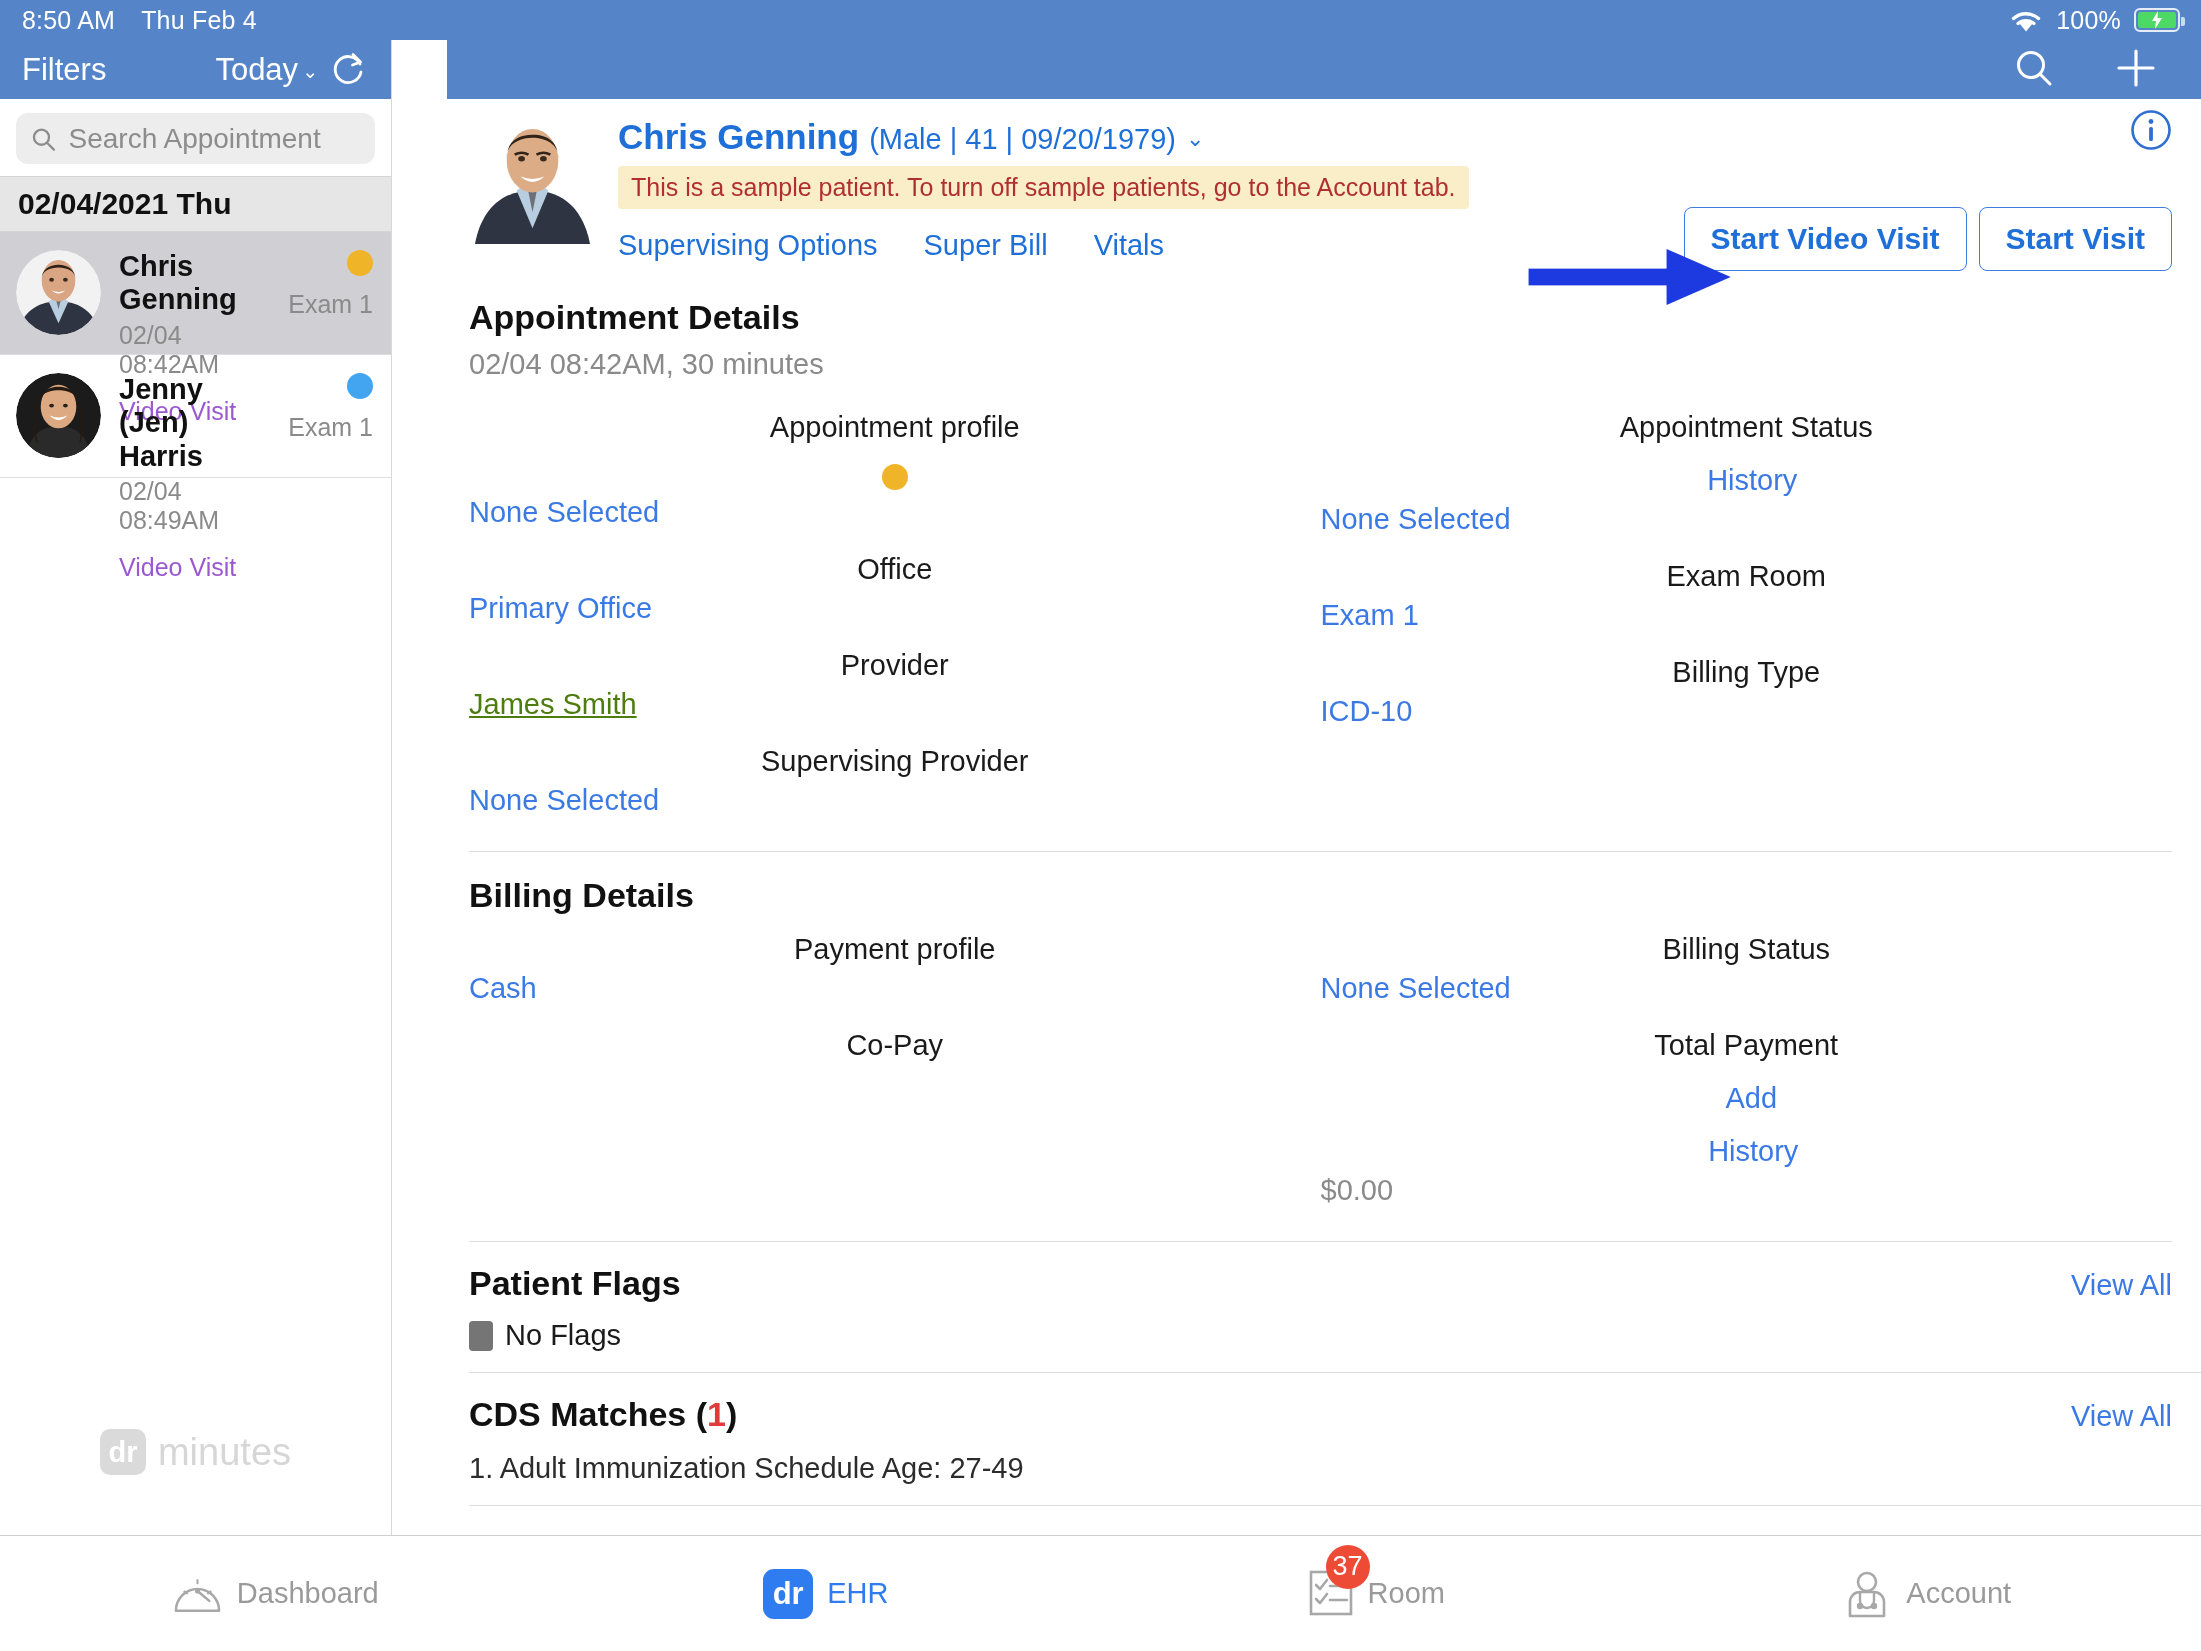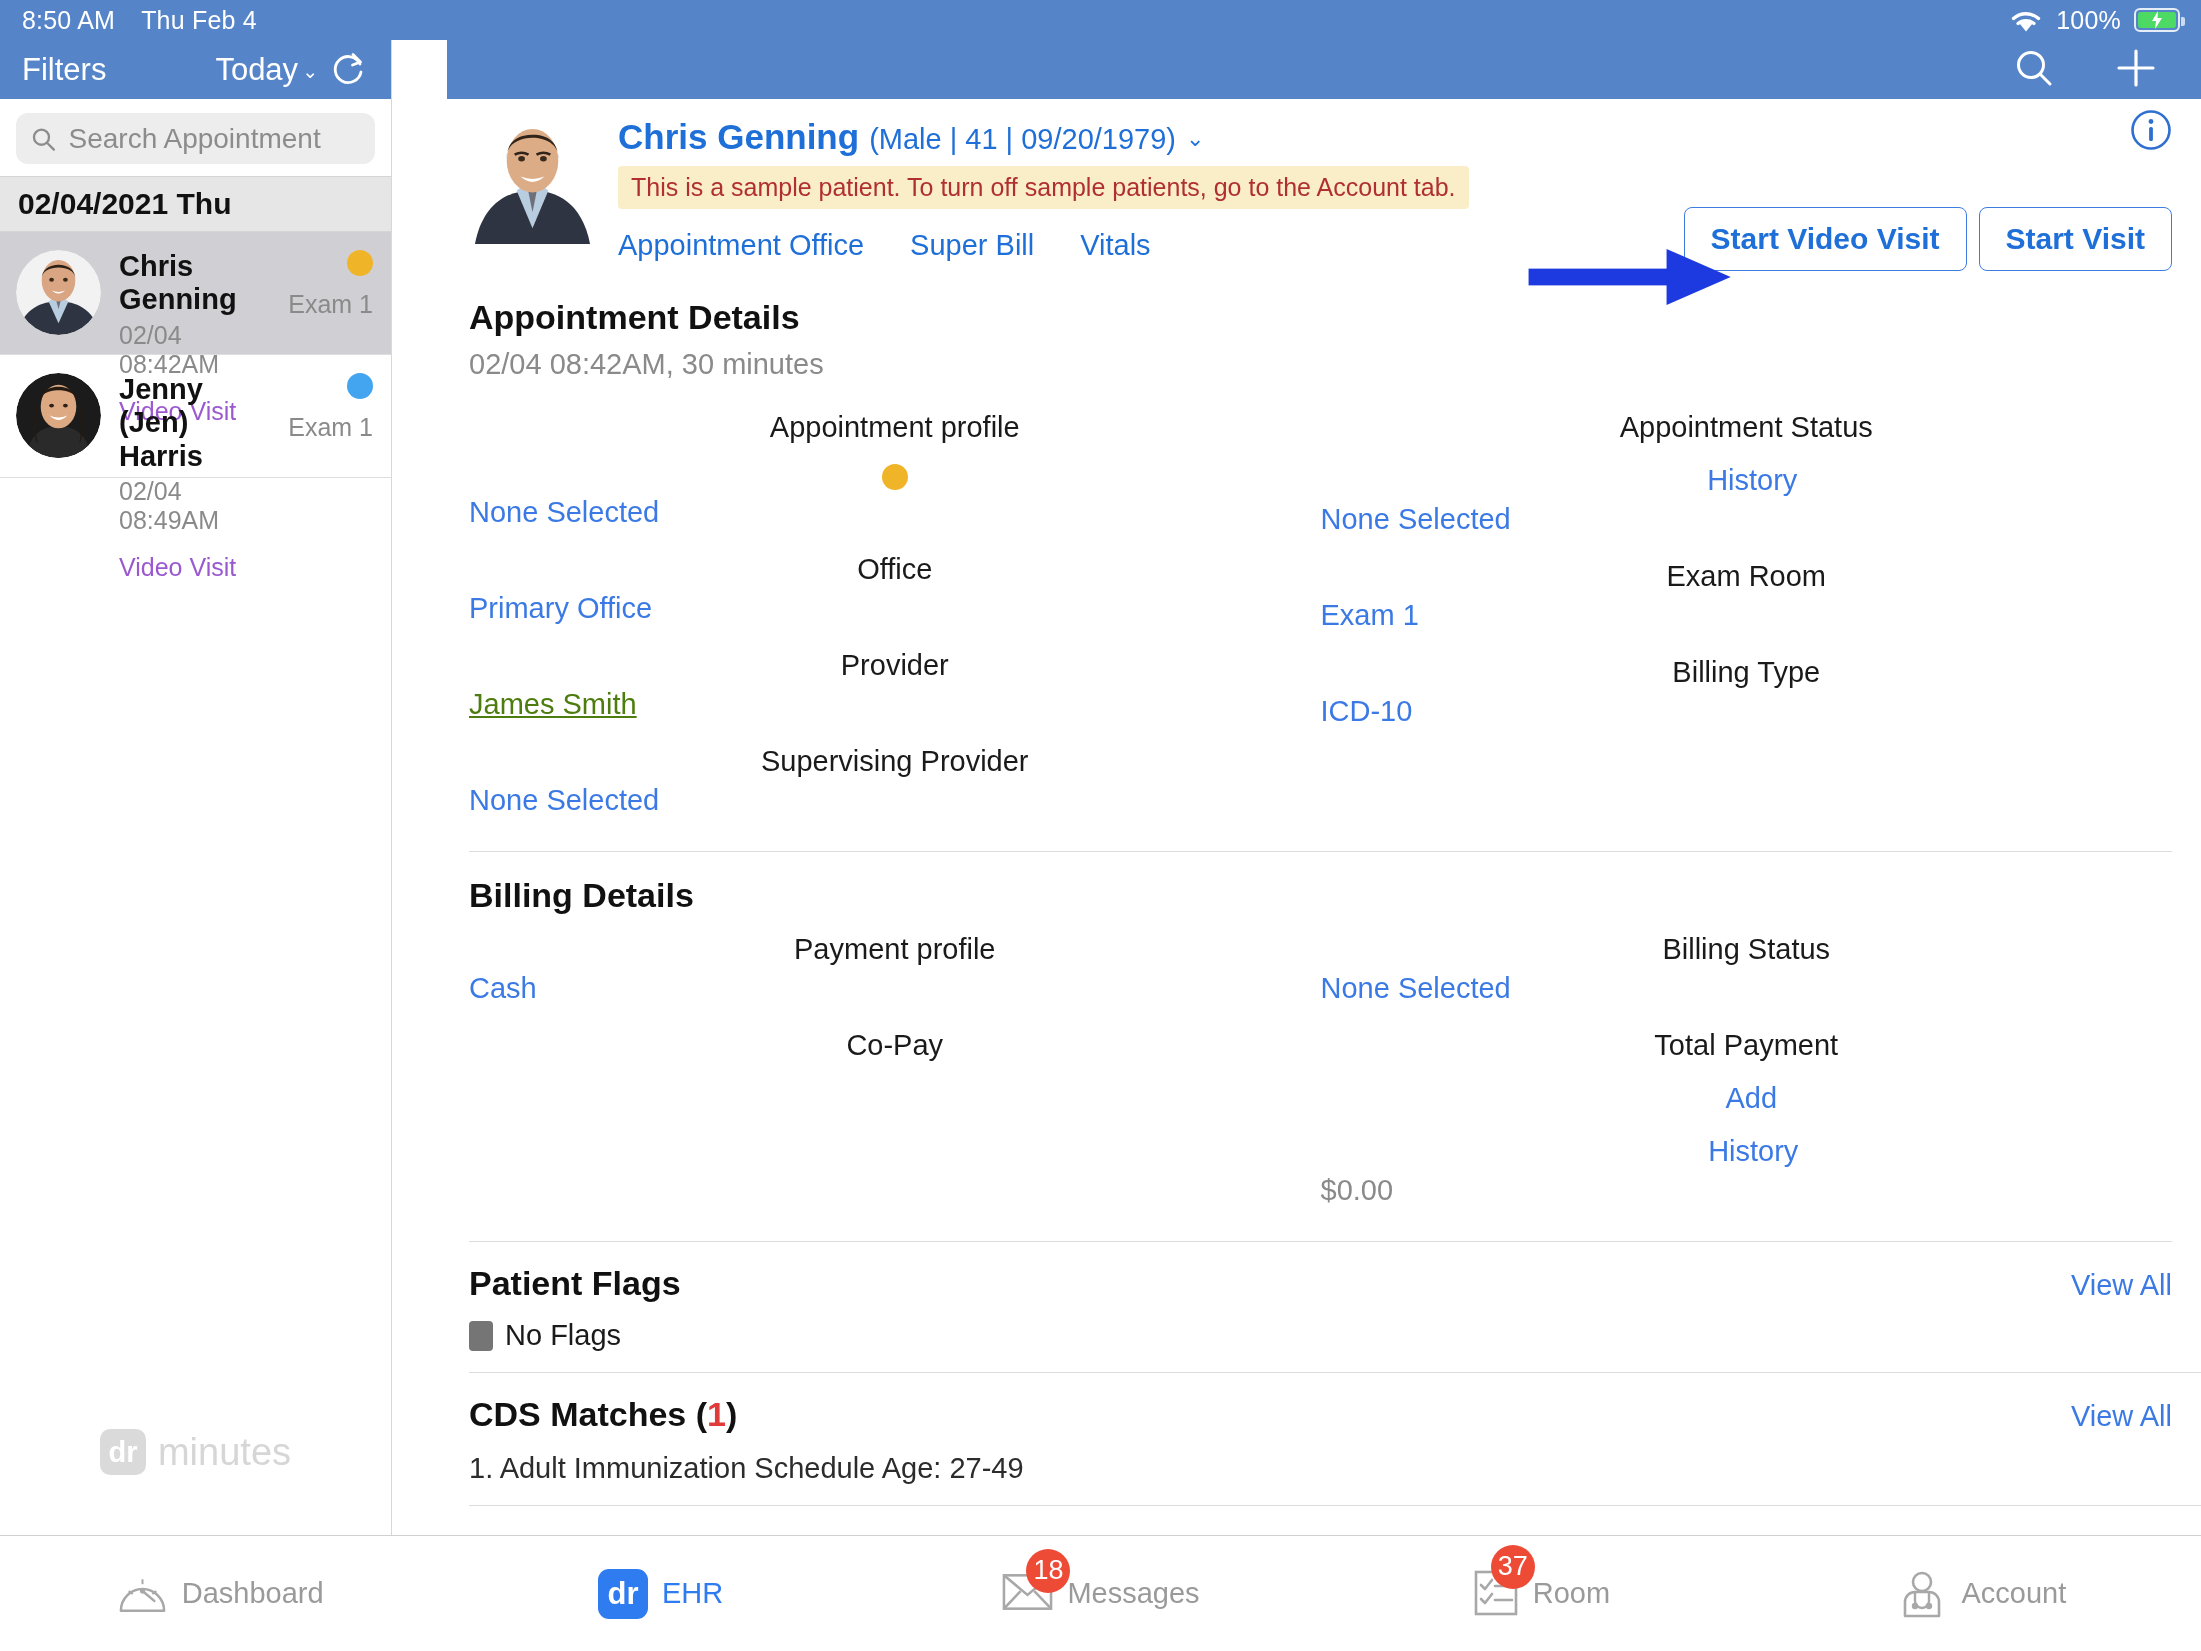--- a/index.html
+++ b/index.html
@@ -324,21 +324,21 @@
 
       <div class="pt-col">
         <div class="pt-name-row">
           <span class="pt-name">Chris Genning</span>
           <span class="pt-meta">(Male | 41 | 09/20/1979)</span>
           <span class="pt-chev">⌄</span>
         </div>
         <div class="sample-banner">This is a sample patient. To turn off sample patients, go to the Account tab.</div>
 
         <div class="link-row">
-          <span class="tlink">Appointment Office</span>
+          <span class="tlink">Supervising Options</span>
           <span class="tlink">Super Bill</span>
           <span class="tlink">Vitals</span>
 
           <div class="btn-group">
             <button class="obtn">Start Video Visit</button>
             <button class="obtn">Start Visit</button>
           </div>
         </div>
       </div>
 
@@ -482,31 +482,20 @@
         <line x1="40" y1="20" x2="36" y2="23" stroke="#a8a8a8" stroke-width="2"></line>
       </svg>
       <span class="tab-label">Dashboard</span>
     </div>
 
     <div class="tab">
       <span class="ehr-badge">dr</span>
       <span class="tab-label active">EHR</span>
     </div>
 
-    <div class="tab">
-      <span style="position:relative;display:inline-block;">
-        <svg width="51" height="42" viewBox="0 0 52 42">
-          <rect x="2" y="4" width="48" height="34" fill="none" stroke="#a8a8a8" stroke-width="2.6"></rect>
-          <path d="M2 4 L26 24 L50 4" fill="none" stroke="#a8a8a8" stroke-width="2.6"></path>
-          <path d="M2 38 L19 20 M50 38 L33 20" fill="none" stroke="#a8a8a8" stroke-width="2.6"></path>
-        </svg>
-        <span class="badge" style="left:24px; top:-22px;">18</span>
-      </span>
-      <span class="tab-label">Messages</span>
-    </div>
 
     <div class="tab">
       <span style="position:relative;display:inline-block;">
         <svg width="46" height="50" viewBox="0 0 46 50">
           <rect x="3" y="5" width="40" height="42" fill="none" stroke="#a8a8a8" stroke-width="2.6"></rect>
           <path d="M8 18 l4 4 l7 -9" fill="none" stroke="#a8a8a8" stroke-width="2.6" stroke-linecap="round" stroke-linejoin="round"></path>
           <path d="M8 32 l4 4 l7 -9" fill="none" stroke="#a8a8a8" stroke-width="2.6" stroke-linecap="round" stroke-linejoin="round"></path>
           <line x1="22" y1="19" x2="39" y2="19" stroke="#a8a8a8" stroke-width="2.6" stroke-linecap="round"></line>
           <line x1="22" y1="33" x2="39" y2="33" stroke="#a8a8a8" stroke-width="2.6" stroke-linecap="round"></line>
         </svg>

